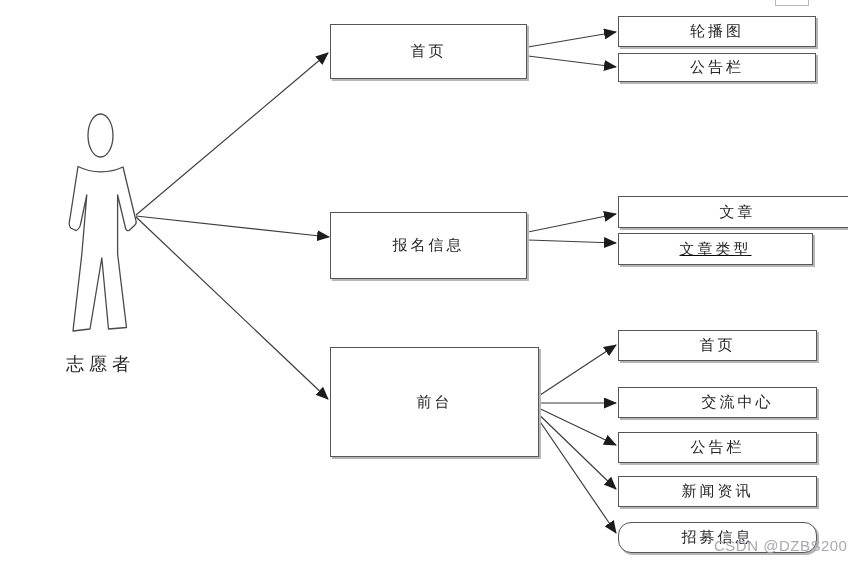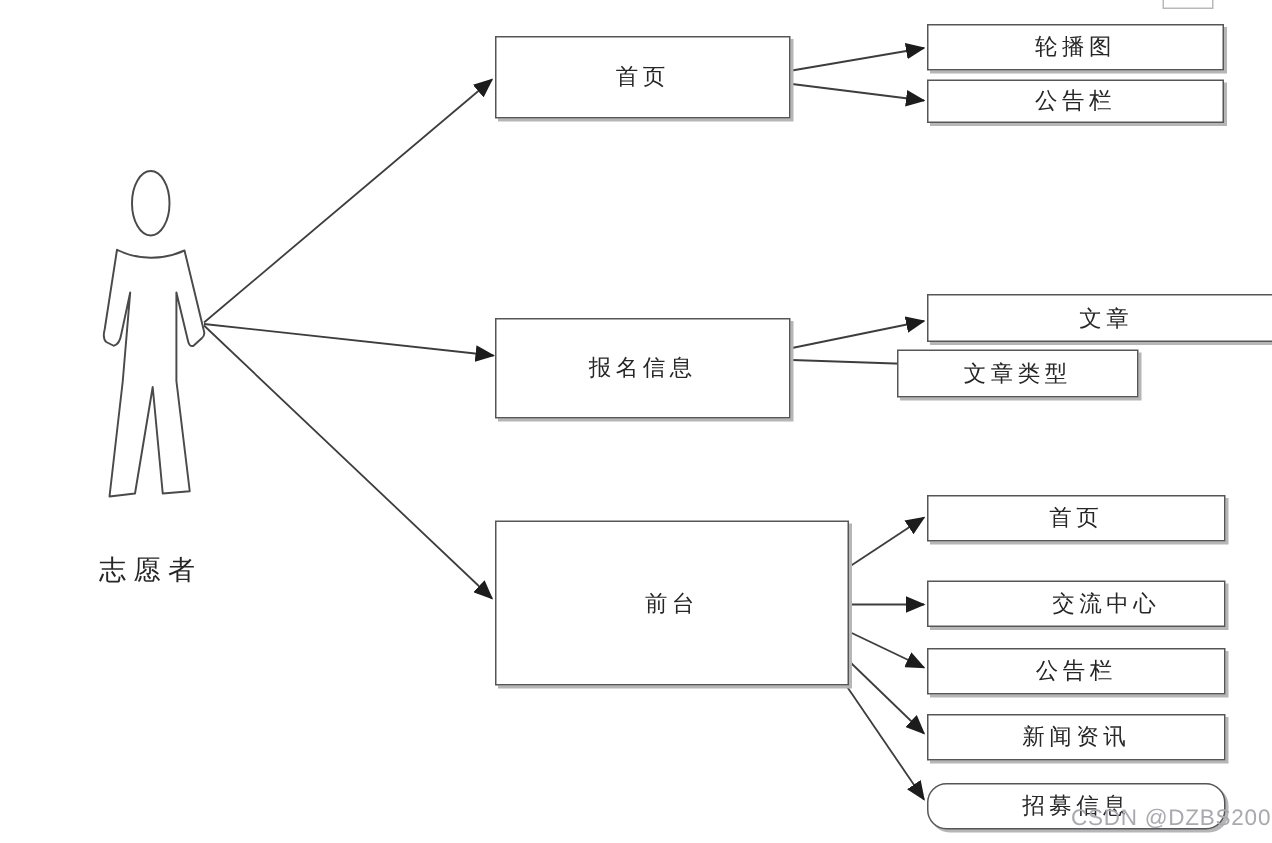--- a/index.html
+++ b/index.html
@@ -24,21 +24,20 @@
     letter-spacing:3px;
     color:#262626;
     white-space:nowrap;
   }
   .actor-label{
     position:absolute;
     left:66px;top:352px;
     font-size:18px;
     letter-spacing:5px;
     color:#262626;
-    margin-top:16px;
   }
   .watermark{
     position:absolute;
     left:714px;top:537px;
     font-size:15px;
     color:#a9a9af;
     font-family:"Liberation Sans", sans-serif;
     letter-spacing:0.5px;
     white-space:nowrap;
   }
@@ -101,37 +100,37 @@
   </svg>
 
   <div class="node" style="left:330px;top:24px;width:197px;height:55px;">
     <span>首页</span>
   </div>
 
   <div class="node" style="left:330px;top:212px;width:197px;height:67px;">
     <span>报名信息</span>
   </div>
 
-  <div class="node" style="left:330px;top:347px;width:236px;height:110px;">
+  <div class="node" style="left:330px;top:347px;width:209px;height:110px;">
     <span>前台</span>
   </div>
 
   <div class="node" style="left:618px;top:16px;width:198px;height:31px;align-items:center;">
     <span>轮播图</span>
   </div>
 
   <div class="node" style="left:618px;top:53px;width:198px;height:29px;">
     <span>公告栏</span>
   </div>
 
   <div class="node" style="left:618px;top:196px;width:239px;height:32px;">
     <span>文章</span>
   </div>
 
-  <div class="node" style="left:598px;top:233px;width:161px;height:32px;">
+  <div class="node" style="left:618px;top:233px;width:195px;height:32px;text-decoration:underline;">
     <span>文章类型</span>
   </div>
 
   <div class="node" style="left:618px;top:330px;width:199px;height:31px;">
     <span>首页</span>
   </div>
 
   <div class="node" style="left:618px;top:387px;width:199px;height:31px;padding-left:40px;">
     <span>交流中心</span>
   </div>

